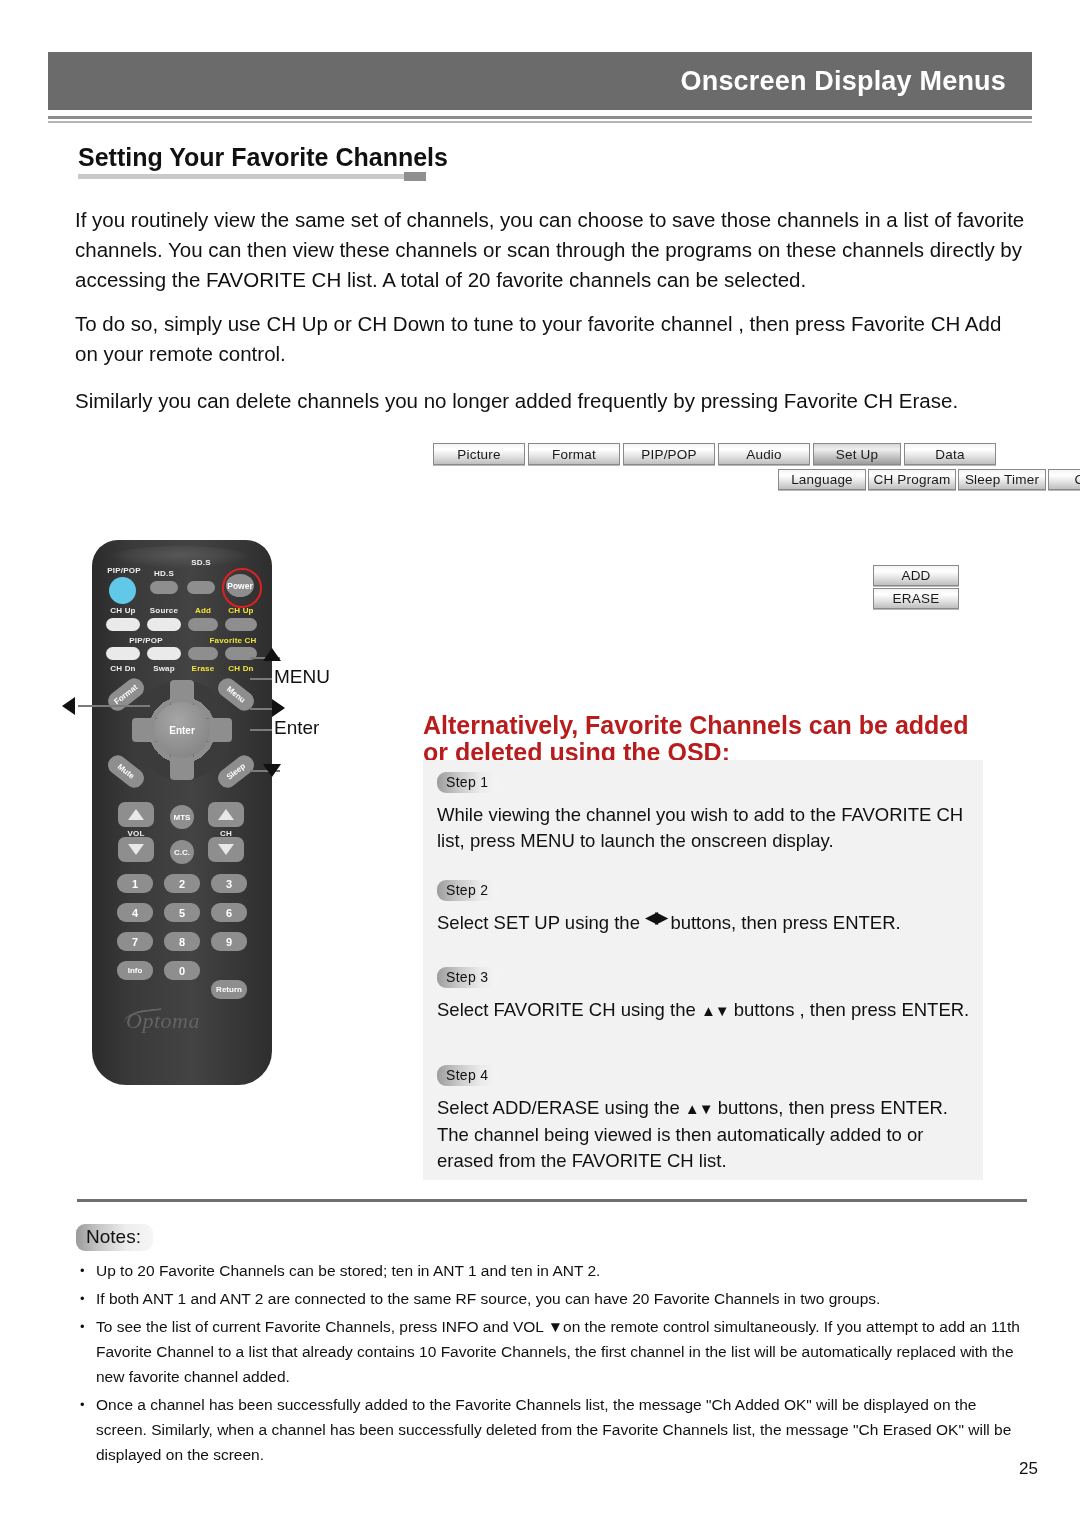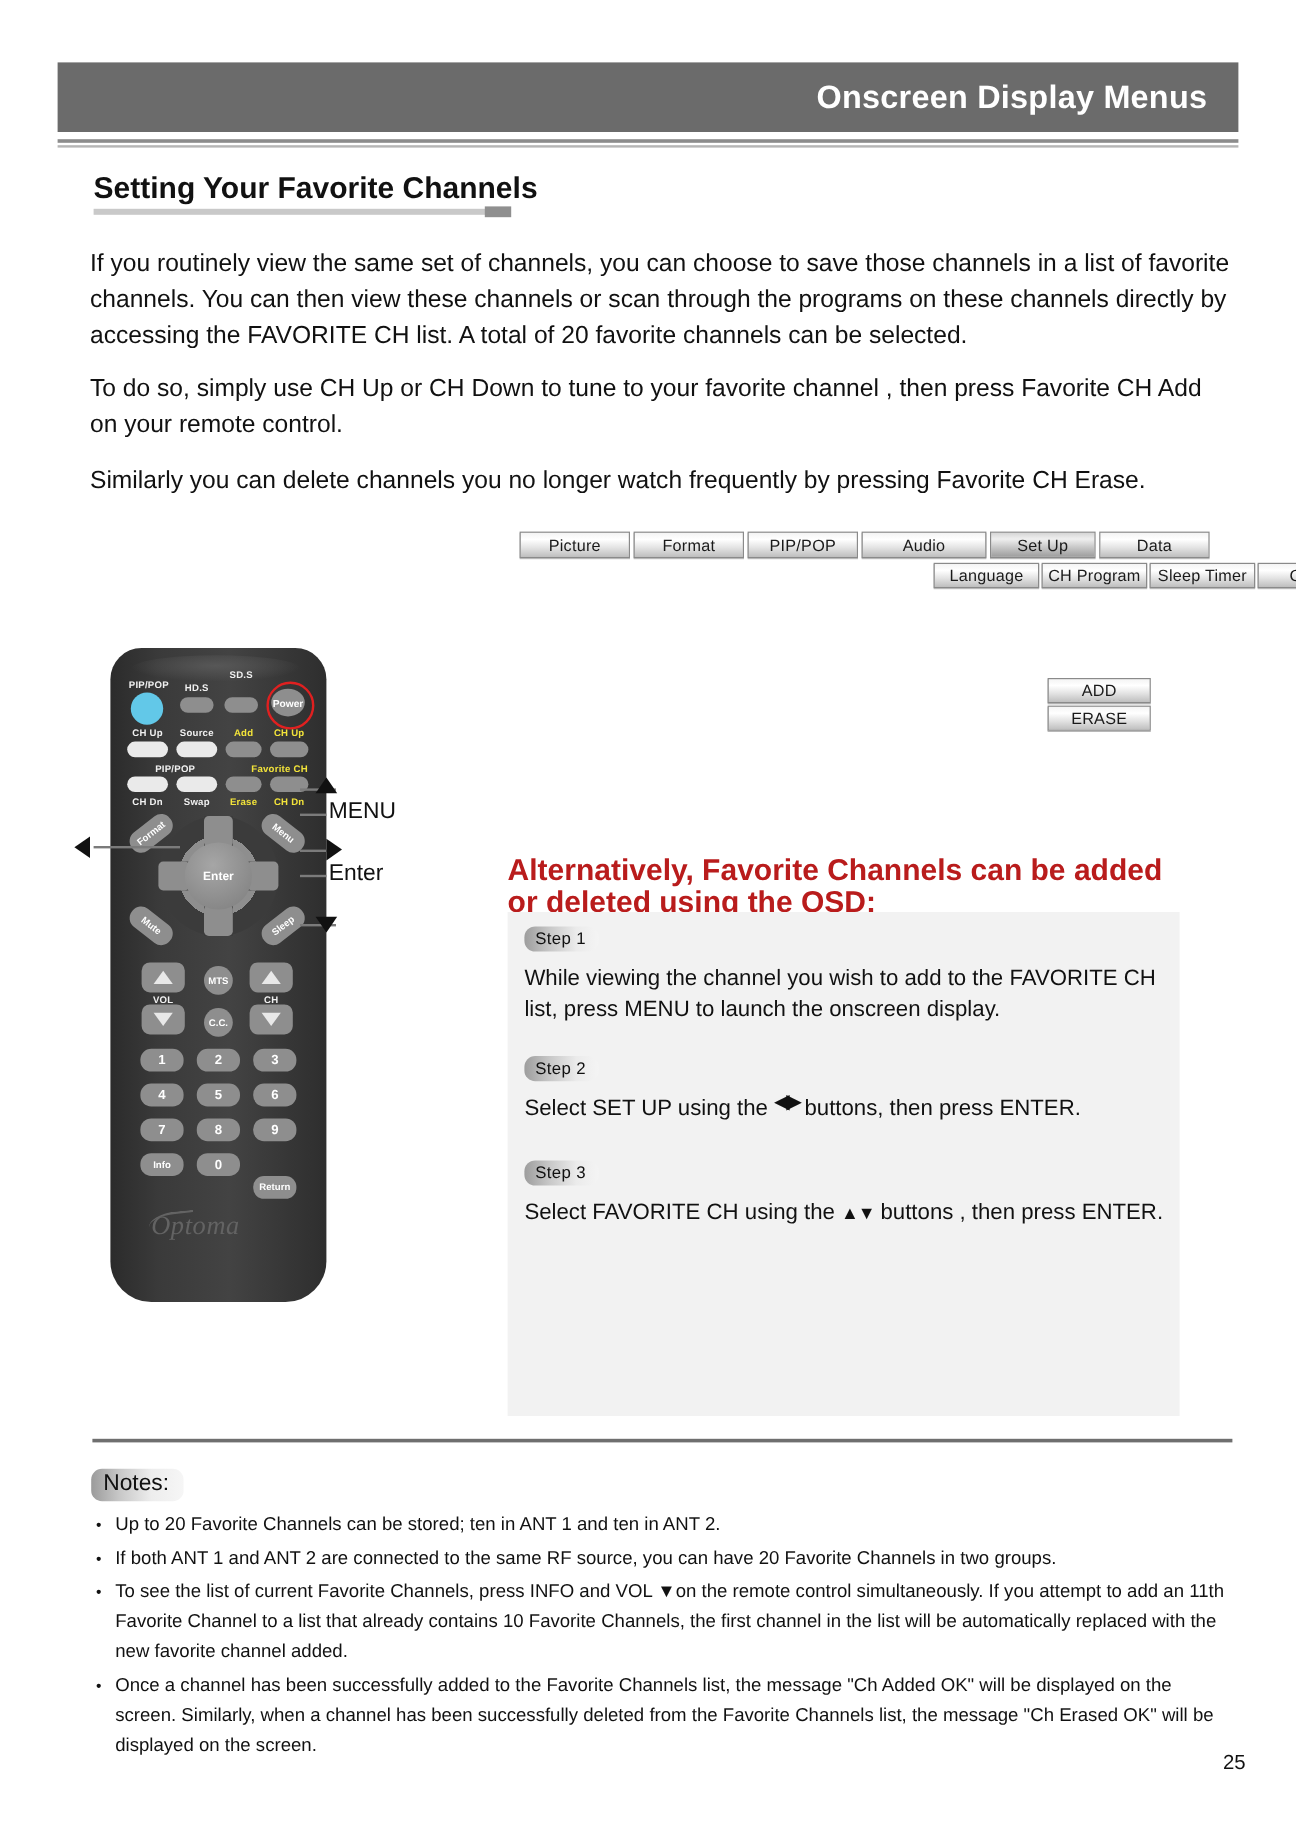--- a/index.html
+++ b/index.html
@@ -51,21 +51,21 @@
     box-shadow:0 1px 0 rgba(0,0,0,.28);
     white-space:nowrap;letter-spacing:.2px;
   }
   .btn.sel{
     background:linear-gradient(to bottom,#d6d6d6 0%,#efefef 26%,#c6c6c6 62%,#9d9d9d 100%);
   }
   .tab{height:22px;}
   .tab-picture{width:92px;}
   .tab-format{width:92px;}
   .tab-pippop{width:92px;}
-  .tab-audio{width:104px;text-align:center;}
+  .tab-audio{width:92px;text-align:center;}
   .tab-setup{width:88px;}
   .tab-data{width:92px;}
 
   .col-sub{position:absolute;left:345px;top:26px;display:flex;flex-direction:row;gap:2px;}
   .sub{width:88px;height:21px;}
 
   .col-sub2{position:absolute;left:440px;top:122px;display:flex;flex-direction:column;gap:2px;}
   .sub2{width:86px;height:21px;}
 
   
@@ -198,21 +198,21 @@
   </div>
   <div class="hdr-rule1"></div>
   <div class="hdr-rule2"></div>
 
   <div class="sect-h">Setting Your Favorite Channels</div>
   <div class="sect-underline"></div>
   <div class="sect-cap"></div>
 
   <div class="para" id="p1">If you routinely view the same set of channels, you can choose to save those channels in a list of favorite channels. You can then view these channels or scan through the programs on these channels directly by accessing the FAVORITE CH list. A total of 20 favorite channels can be selected.</div>
   <div class="para" id="p2">To do so, simply use CH Up or CH Down to tune to your favorite channel , then press Favorite CH Add on your remote control.</div>
-  <div class="para" id="p3">Similarly you can delete channels you no longer watch frequently by pressing Favorite CH Erase.</div>
+  <div class="para" id="p3">Similarly you can delete channels you no longer added frequently by pressing Favorite CH Erase.</div>
 
   <div class="osd">
     <div class="osd-row">
       <div class="btn tab tab-picture">Picture</div>
       <div class="btn tab tab-format">Format</div>
       <div class="btn tab tab-pippop">PIP/POP</div>
       <div class="btn tab tab-audio">Audio</div>
       <div class="btn tab tab-setup sel">Set Up</div>
       <div class="btn tab tab-data">Data</div>
     </div>
@@ -359,20 +359,28 @@
 
     <div class="step-block" id="s3">
       <span class="step-pill">Step 3</span>
       <div class="step-body">
         <span>Select FAVORITE CH using the</span>
         <span class="ar">▲▼</span>
         <span>buttons , then press ENTER.</span>
       </div>
     </div>
 
+    <div class="step-block" id="s4">
+      <span class="step-pill">Step 4</span>
+      <div class="step-body">
+        <span>Select ADD/ERASE using the</span>
+        <span class="ar">▲▼</span>
+        <span>buttons, then press ENTER. The channel being viewed is then automatically added to or erased from the FAVORITE CH list.</span>
+      </div>
+    </div>
   </div>
 
   <div class="notes-rule"></div>
   <div class="notes-pill">Notes:</div>
   <div class="notes-list">
     <div class="note">Up to 20 Favorite Channels can be stored; ten in ANT 1 and ten in ANT 2.</div>
     <div class="note">If both ANT 1 and ANT 2 are connected to the same RF source, you can have 20 Favorite Channels in two groups.</div>
     <div class="note">To see the list of current Favorite Channels, press INFO and VOL ▼on the remote control simultaneously. If you attempt to add an 11th Favorite Channel to a list that already contains 10 Favorite Channels, the first channel in the list will be automatically replaced with the new favorite channel added.</div>
     <div class="note">Once a channel has been successfully added to the Favorite Channels list, the message "Ch Added OK" will be displayed on the screen. Similarly, when a channel has been successfully deleted from the Favorite Channels list, the message "Ch Erased OK" will be displayed on the screen.</div>
   </div>

